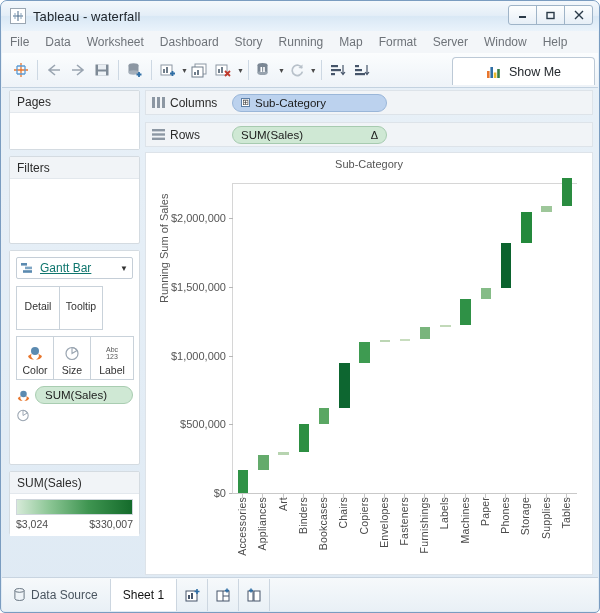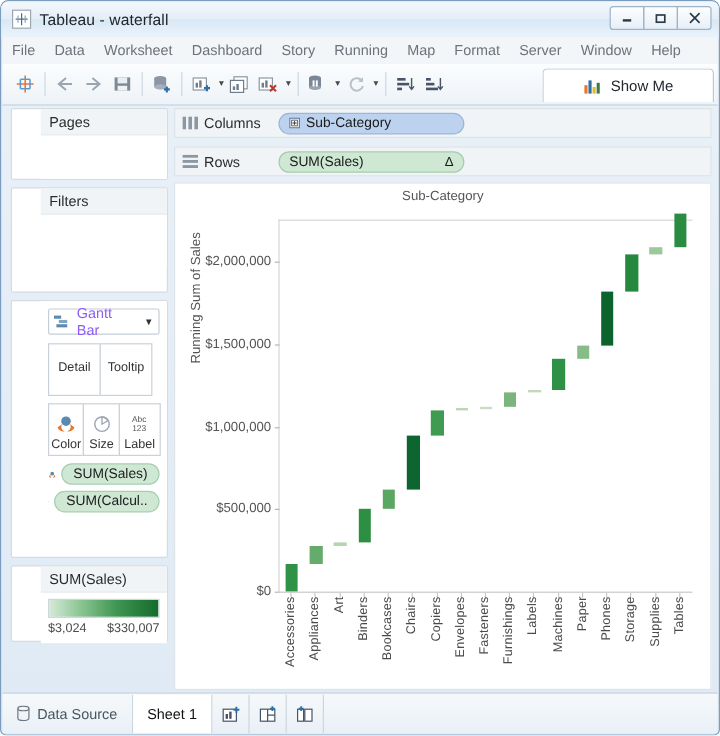--- a/index.html
+++ b/index.html
@@ -80,41 +80,41 @@
     gap:7px;
   }
   .showme-label{font-size:12.5px;color:#24292e;}
 
   
   .leftpanel{
     position:absolute;left:8px;top:89px;width:131px;height:485px;
   }
   .card{
     background:#ffffff;border:1px solid #d4dbe1;
-    border-radius:2px;box-sizing:border-box;margin-bottom:6px;padding-left:24px;
+    border-radius:2px;box-sizing:border-box;margin-bottom:6px;
   }
   .card-title{
     font-size:12px;color:#2b2b2b;padding:4px 7px 3px 7px;
     background:#f1f4f7;border-bottom:1px solid #e3e8ed;
   }
   .card-body{background:#fff;}
 
   #pages-card{height:60px;}
   #pages-card .card-body{height:36px;}
   #filters-card{height:88px;}
   #filters-card .card-body{height:44px;}
 
   #marks-card{height:215px;}
   .marks-body{padding:6px;}
   .mark-type{
     height:22px;border:1px solid #c5ced7;border-radius:2px;background:#fff;
     display:flex;align-items:center;padding:0 4px;gap:5px;box-sizing:border-box;
     margin-bottom:7px;
   }
-  .mark-type-label{font-size:12px;color:#8b5cf6;flex:1;}
+  .mark-type-label{font-size:12px;color:#0f766e;flex:1;text-decoration:underline;}
   .mt-caret{font-size:8px;color:#333;}
 
   .prop-row{display:flex;gap:0;margin-bottom:6px;}
   .prop-btn{
     width:38px;height:44px;border:1px solid #c9d2da;background:#fff;
     display:flex;flex-direction:column;align-items:center;justify-content:flex-end;
     padding-bottom:3px;box-sizing:border-box;margin-right:-1px;
   }
   .prop-btn span.lbl{font-size:10.5px;color:#333;line-height:11px;}
   .prop-icon{height:20px;display:flex;align-items:center;justify-content:center;margin-bottom:2px;}
@@ -455,21 +455,20 @@
             <circle cx="9" cy="6" r="4" fill="#5b8ab0"></circle>
           </svg>
           <div class="pill-green">SUM(Sales)</div>
         </div>
 
         <div class="pill-row">
           <svg width="14" height="13" viewBox="0 0 16 15">
             <circle cx="8" cy="7.5" r="6" fill="none" stroke="#9aa5b1" stroke-width="1.2"></circle>
             <path d="M8 7.5 L8 1.5 A6 6 0 0 1 13 4.5 z" fill="none" stroke="#9aa5b1" stroke-width="1.1"></path>
           </svg>
-          <div class="pill-green">SUM(Calcul..</div>
         </div>
 
       </div>
     </div>
 
     <div class="card" id="legend-card">
       <div class="card-title">SUM(Sales)</div>
       <div class="card-body legend-body">
         <div class="legend-ramp"></div>
         <div class="legend-vals">

